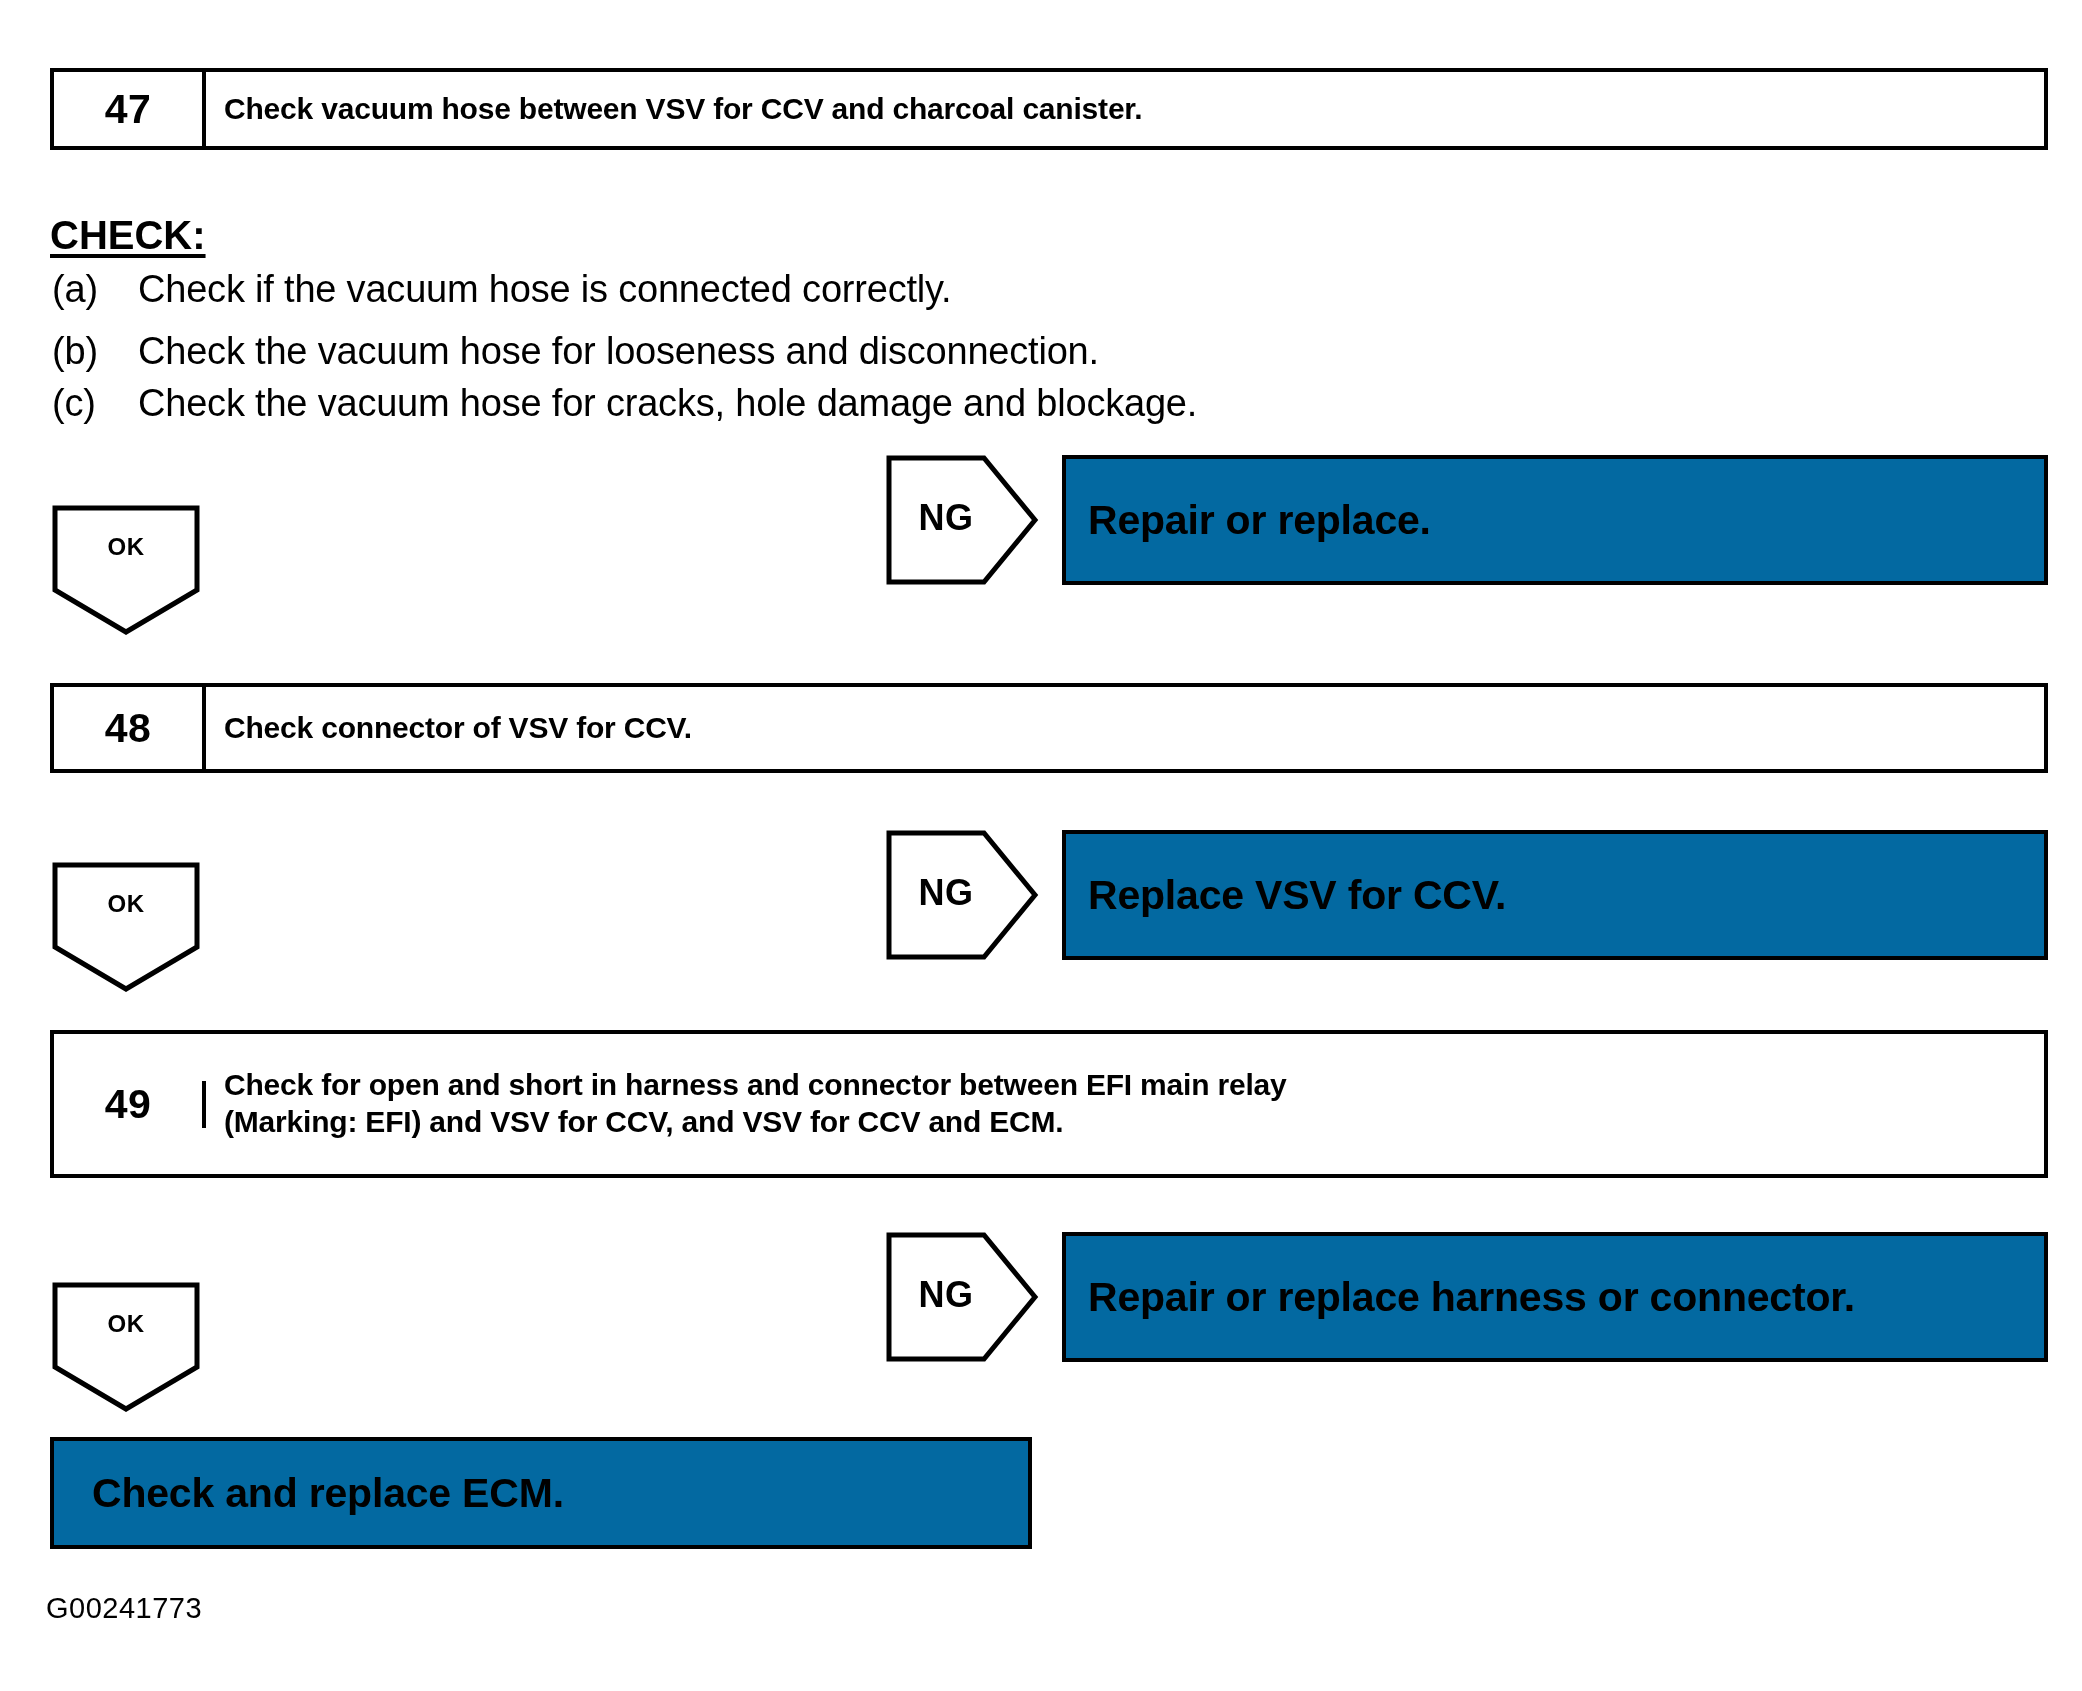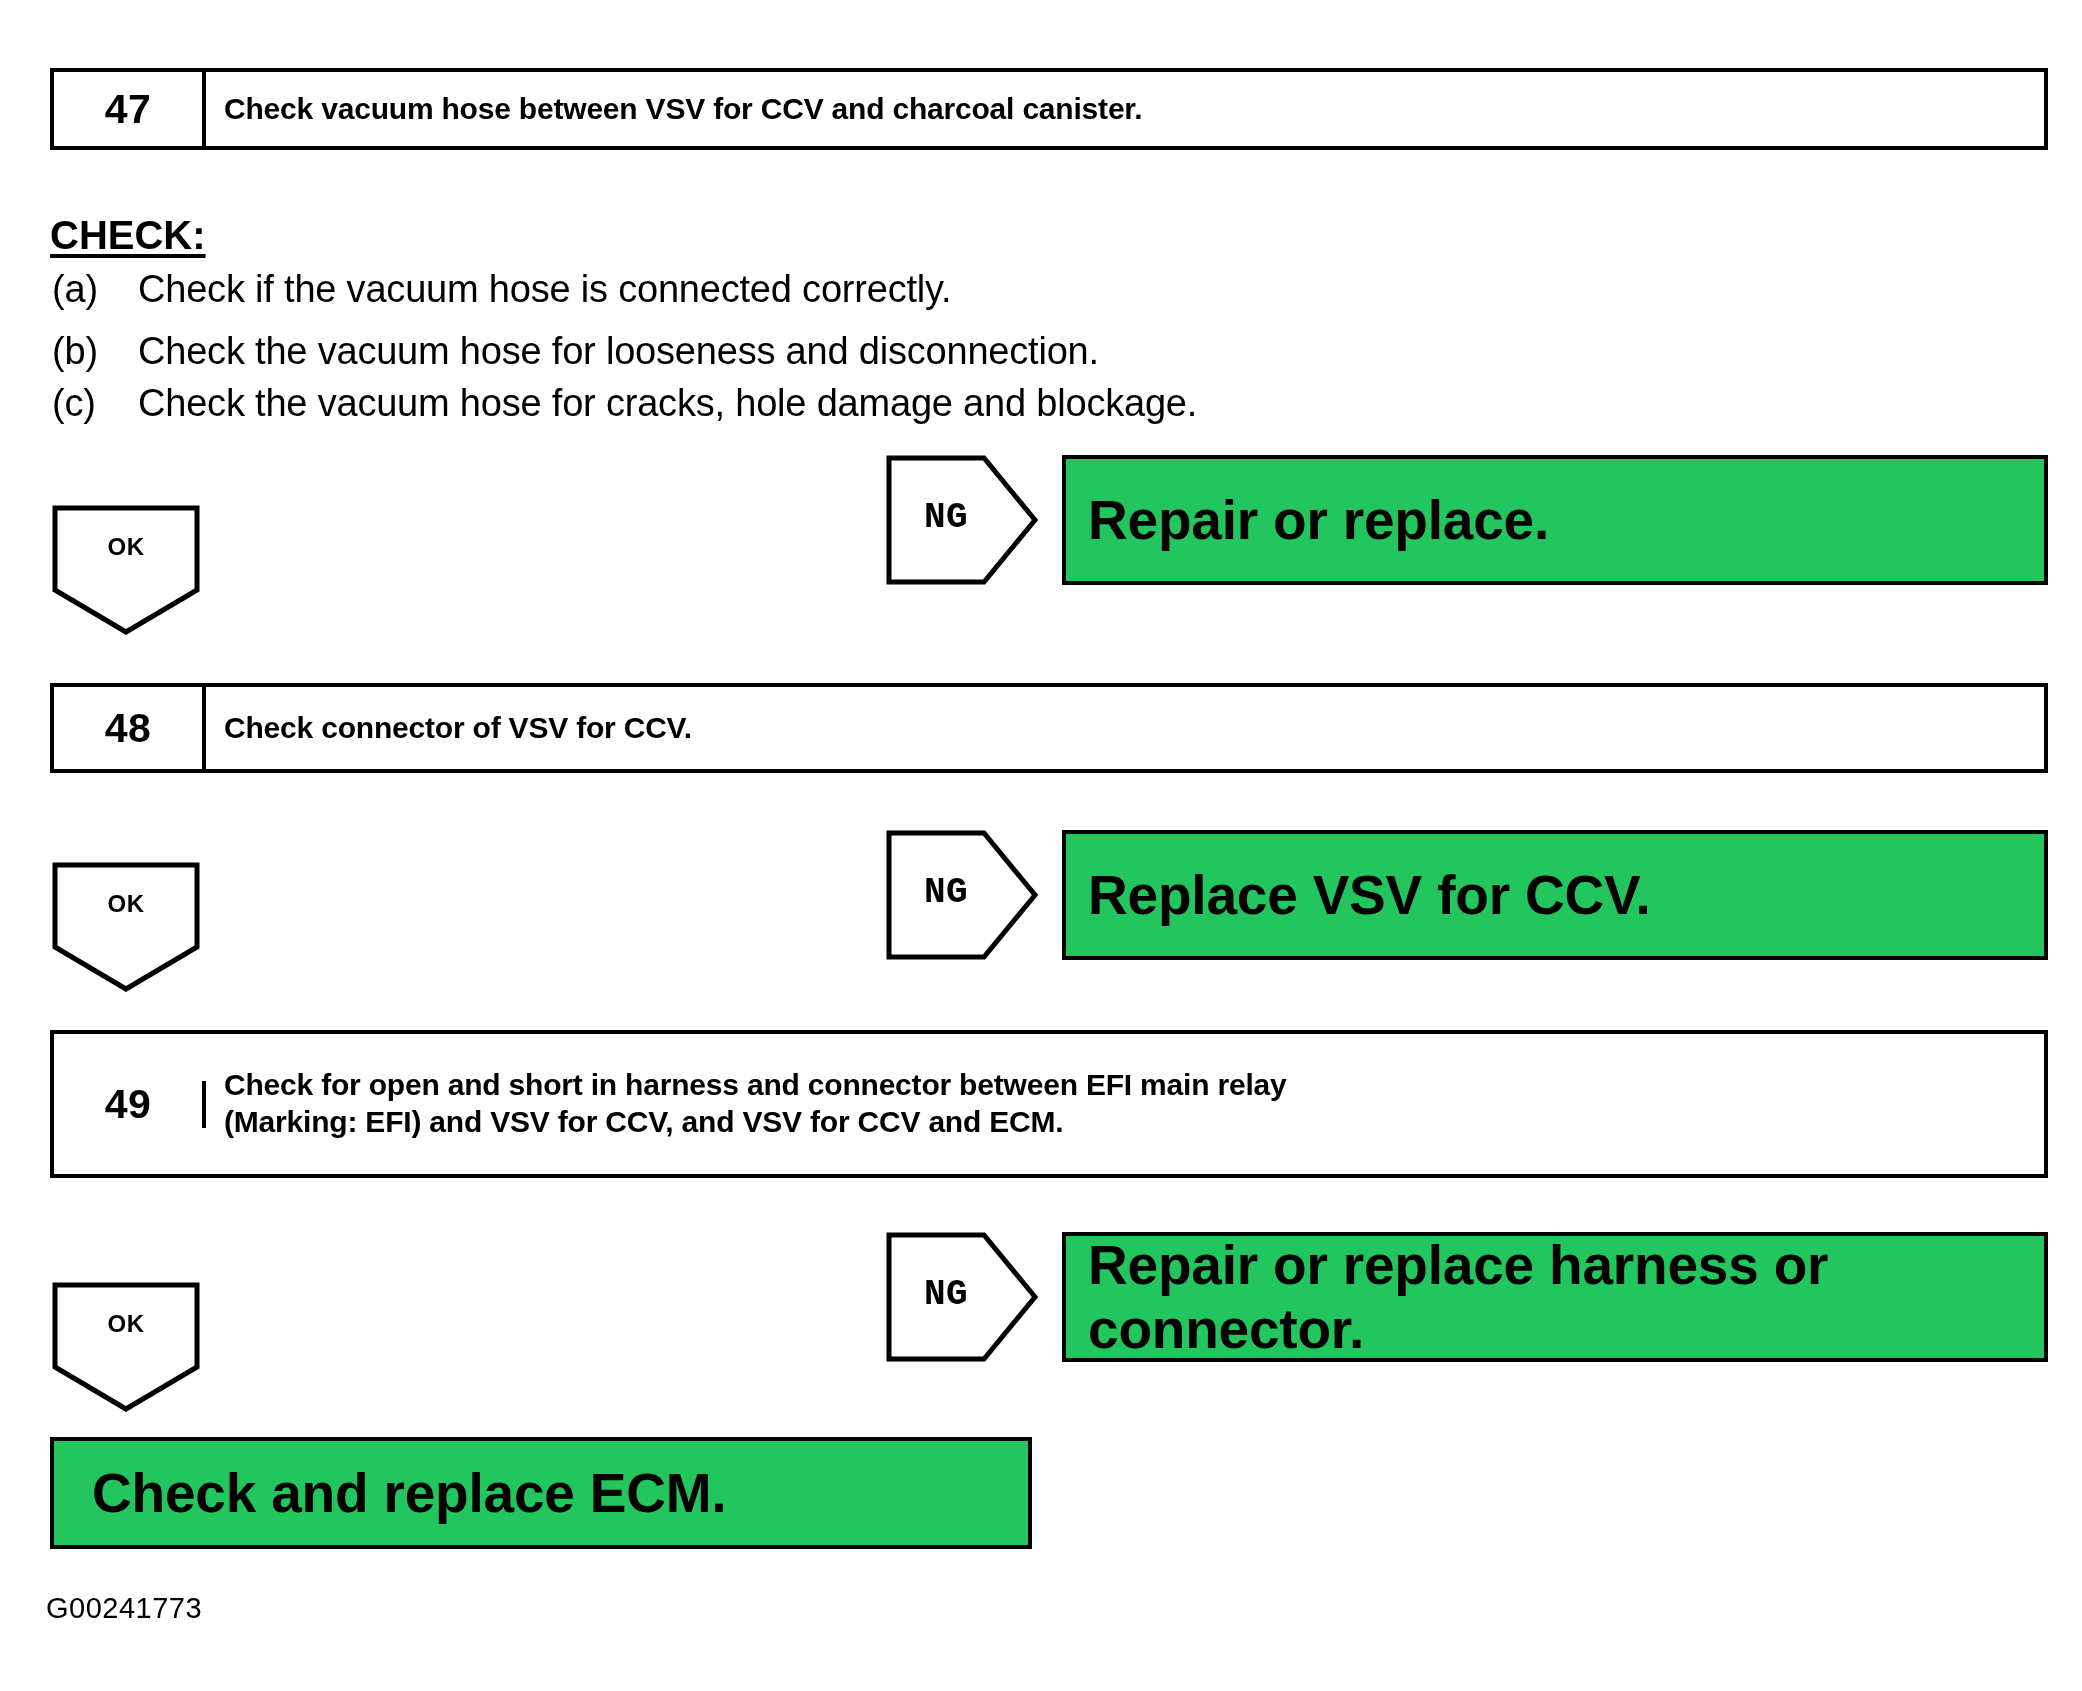--- a/index.html
+++ b/index.html
@@ -105,21 +105,20 @@
     font-size: 24px;
     font-weight: bold;
     letter-spacing: 0.5px;
   }
 
   
   .ng-shape {
     position: absolute;
     width: 152px;
     height: 130px;
-    font-family: Liberation Mono, monospace;
   }
   .ng-shape svg {
     position: absolute;
     left: 0; top: 0;
     width: 100%;
     height: 100%;
     overflow: visible;
   }
   .ng-shape .ng-label {
     position: absolute;
@@ -129,26 +128,26 @@
     text-align: center;
     font-size: 36px;
     font-weight: bold;
     letter-spacing: 0.5px;
   }
 
   
   .action-box {
     position: absolute;
     border: 4px solid #000;
-    background: #22c55e;
+    background: #0369a1;
     box-sizing: border-box;
     display: flex;
     align-items: center;
     padding-left: 22px;
-    font-size: 55px;
+    font-size: 41px;
     font-weight: bold;
     letter-spacing: -0.2px;
   }
 
   
   .footer-code {
     position: absolute;
     font-size: 29px;
     font-weight: normal;
     letter-spacing: 0.5px;

